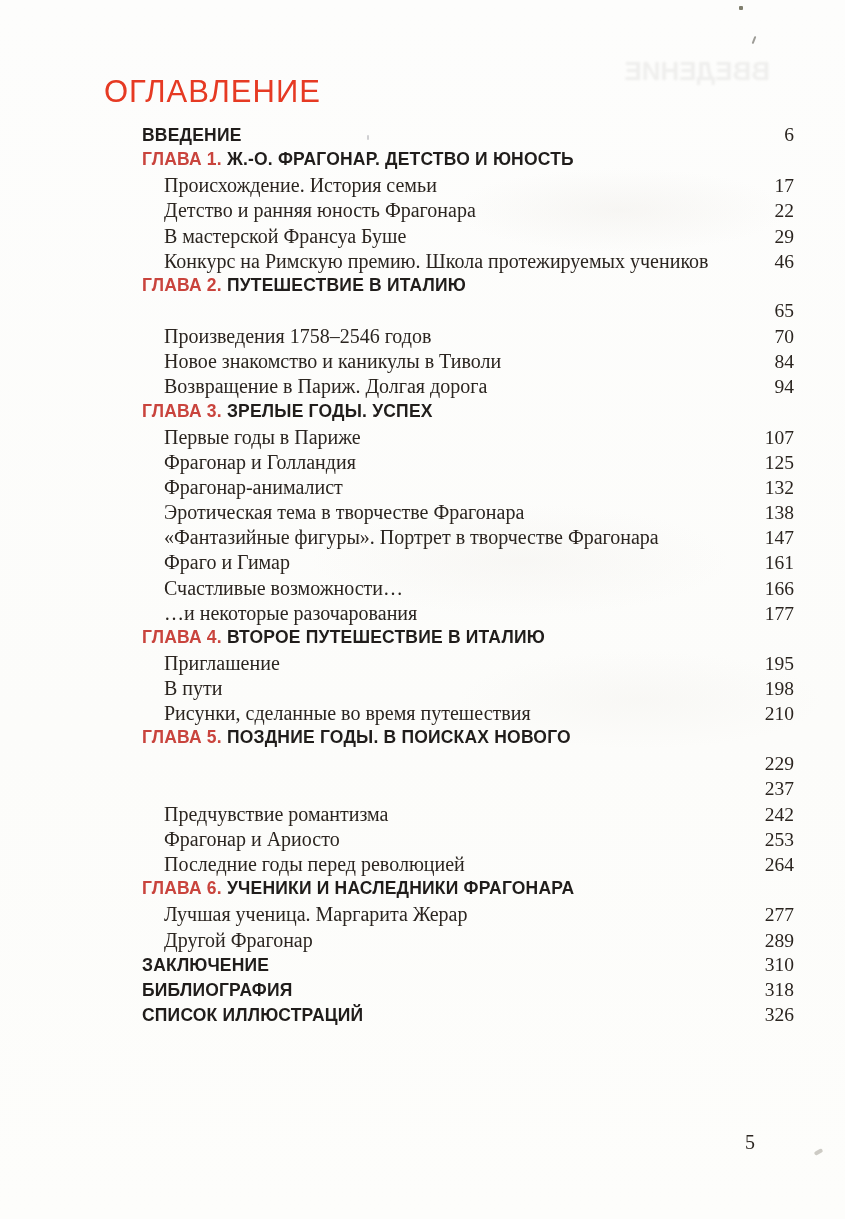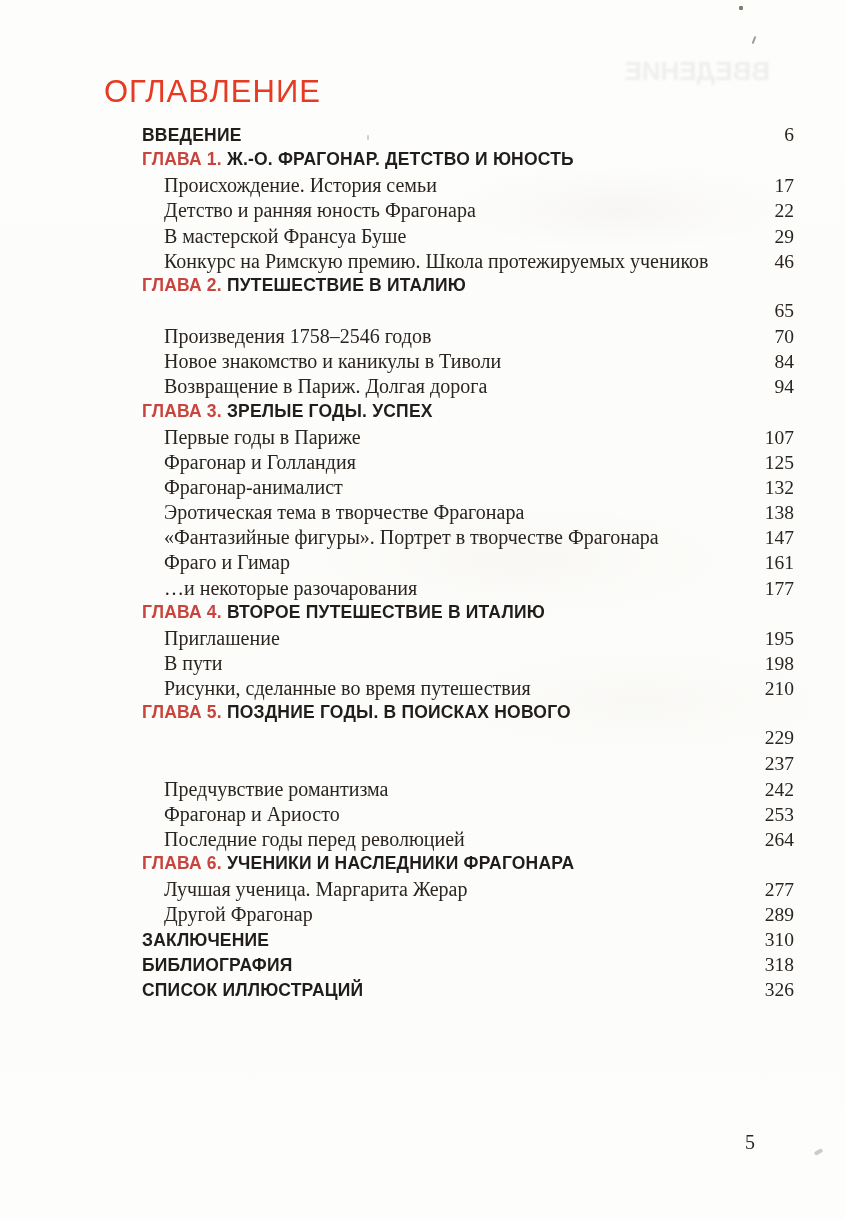--- a/index.html
+++ b/index.html
@@ -165,20 +165,24 @@
       </div>
       <div class="row sub">
         <span class="label">«Фантазийные фигуры». Портрет в творчестве Фрагонара</span>
         <span class="pageno">147</span>
       </div>
       <div class="row sub">
         <span class="label">Фраго и Гимар</span>
         <span class="pageno">161</span>
       </div>
       <div class="row sub">
+        <span class="label">Счастливые возможности…</span>
+        <span class="pageno">166</span>
+      </div>
+      <div class="row sub">
         <span class="label">…и некоторые разочарования</span>
         <span class="pageno">177</span>
       </div>
       <div class="row chapter">
         <span class="label"><span class="prefix">ГЛАВА 4. </span><span>ВТОРОЕ ПУТЕШЕСТВИЕ В ИТАЛИЮ</span></span>
         <span class="pageno"></span>
       </div>
       <div class="row sub">
         <span class="label">Приглашение</span>
         <span class="pageno">195</span>

